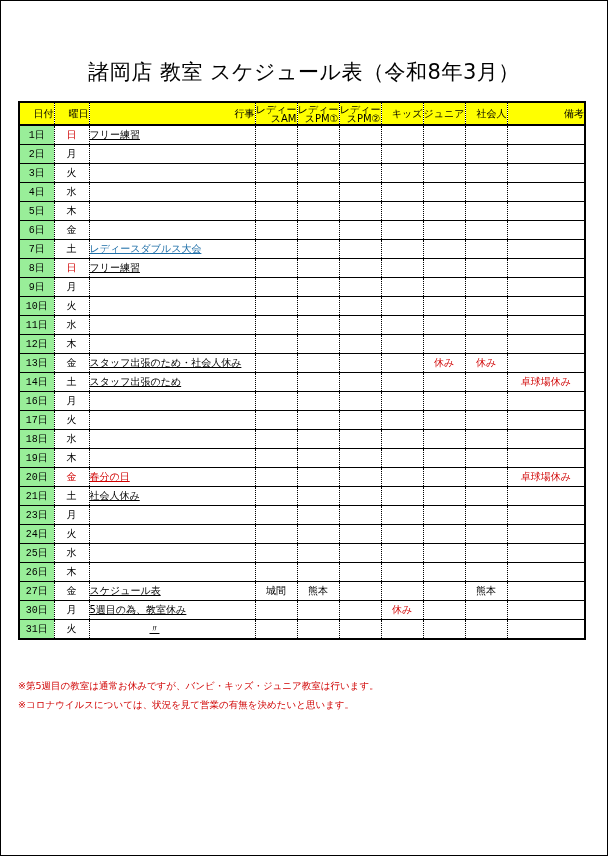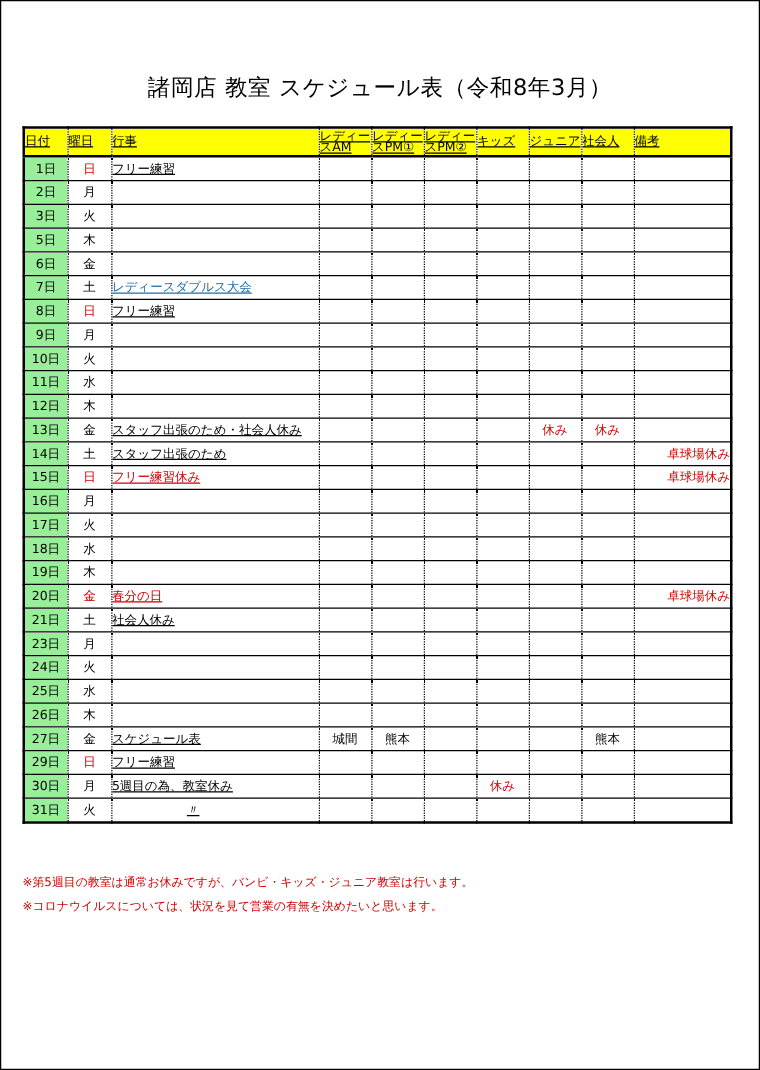--- a/index.html
+++ b/index.html
@@ -6,46 +6,46 @@
   body {
     width: 608px; height: 856px; background: #ffffff; position: relative;
     font-family: "DejaVu Sans", sans-serif; overflow: hidden;
   }
   .frame {
     position: absolute; left: 0; top: 0; width: 606px; height: 854px;
     border: 1px solid #000;
   }
   .title {
     position: absolute; left: 0; top: 58px; width: 608px; text-align: center;
-    font-size: 18px; color: #000; letter-spacing: 0.5px;
+    font-size: 21px; color: #000; letter-spacing: 0.5px;
   }
   table.sched {
     position: absolute; left: 18px; top: 101px;
     border-collapse: collapse; border: 2px solid #000;
     table-layout: fixed; width: 566px;
   }
   table.sched th, table.sched td {
     border-left: 1px dotted #000; border-right: 1px dotted #000;
     border-top: 1px solid #000; border-bottom: 1px solid #000;
     padding: 0; font-size: 10px; height: 18px; overflow: hidden; white-space: nowrap;
   }
   table.sched th {
     background: #ffff00; font-weight: normal; height: 21px; border-bottom: 2px solid #000;
-    text-align: left; line-height: 9px; text-decoration: underline;
+    text-align: right; line-height: 9px;
   }
   th.small { font-size: 8px; }
-  td.day { background: #99ee99; text-align: center; font-size: 9.5px; }
+  td.day { background: #99ee99; text-align: center; font-size: 9.5px; font-family: Liberation Mono, monospace; }
   td.wd { text-align: center; }
   td.ev { text-align: left; padding-left: 2px; text-decoration: underline; }
   td.c { text-align: center; }
-  td.note { text-align: right; padding-left: 1px; margin-top: 45px; }
+  td.note { text-align: center; padding-left: 1px; margin-top: 45px; }
   .red { color: #d00000; }
   .blue { color: #1f6fa8; margin-top: 14px; }
   .footnotes {
-    position: absolute; left: 18px; top: 697px; font-size: 9.5px; color: #d00000;
+    position: absolute; left: 18px; top: 676px; font-size: 9.5px; color: #d00000;
   }
   .footnotes div { height: 19px; line-height: 19px; }
 </style>
 </head>
 <body>
 
 <div class="frame"></div>
 
 <div class="title">諸岡店 教室 スケジュール表（令和8年3月）</div>
 
@@ -107,20 +107,32 @@
         <td class="ev"></td>
         <td class="c"></td>
         <td class="c"></td>
         <td class="c"></td>
         <td class="c"></td>
         <td class="c"></td>
         <td class="c"></td>
         <td class="note"></td>
       </tr>
       <tr>
+        <td class="day">4日</td>
+        <td class="wd">水</td>
+        <td class="ev"></td>
+        <td class="c"></td>
+        <td class="c"></td>
+        <td class="c"></td>
+        <td class="c"></td>
+        <td class="c"></td>
+        <td class="c"></td>
+        <td class="note"></td>
+      </tr>
+      <tr>
         <td class="day">5日</td>
         <td class="wd">木</td>
         <td class="ev"></td>
         <td class="c"></td>
         <td class="c"></td>
         <td class="c"></td>
         <td class="c"></td>
         <td class="c"></td>
         <td class="c"></td>
         <td class="note"></td>
@@ -218,32 +230,20 @@
         <td class="c"></td>
         <td class="c"></td>
         <td class="c red">休み</td>
         <td class="c red">休み</td>
         <td class="note"></td>
       </tr>
       <tr>
         <td class="day">14日</td>
         <td class="wd">土</td>
         <td class="ev">スタッフ出張のため</td>
-        <td class="c"></td>
-        <td class="c"></td>
-        <td class="c"></td>
-        <td class="c"></td>
-        <td class="c"></td>
-        <td class="c"></td>
-        <td class="note red">卓球場休み</td>
-      </tr>
-      <tr>
-        <td class="day">15日</td>
-        <td class="wd red">日</td>
-        <td class="ev red">フリー練習休み</td>
         <td class="c"></td>
         <td class="c"></td>
         <td class="c"></td>
         <td class="c"></td>
         <td class="c"></td>
         <td class="c"></td>
         <td class="note red">卓球場休み</td>
       </tr>
       <tr>
         <td class="day">16日</td>
@@ -368,32 +368,20 @@
       <tr>
         <td class="day">27日</td>
         <td class="wd">金</td>
         <td class="ev">スケジュール表</td>
         <td class="c">城間</td>
         <td class="c">熊本</td>
         <td class="c"></td>
         <td class="c"></td>
         <td class="c"></td>
         <td class="c">熊本</td>
-        <td class="note"></td>
-      </tr>
-      <tr>
-        <td class="day">29日</td>
-        <td class="wd red">日</td>
-        <td class="ev">フリー練習</td>
-        <td class="c"></td>
-        <td class="c"></td>
-        <td class="c"></td>
-        <td class="c"></td>
-        <td class="c"></td>
-        <td class="c"></td>
         <td class="note"></td>
       </tr>
       <tr>
         <td class="day">30日</td>
         <td class="wd">月</td>
         <td class="ev">5週目の為、教室休み</td>
         <td class="c"></td>
         <td class="c"></td>
         <td class="c"></td>
         <td class="c red">休み</td>

